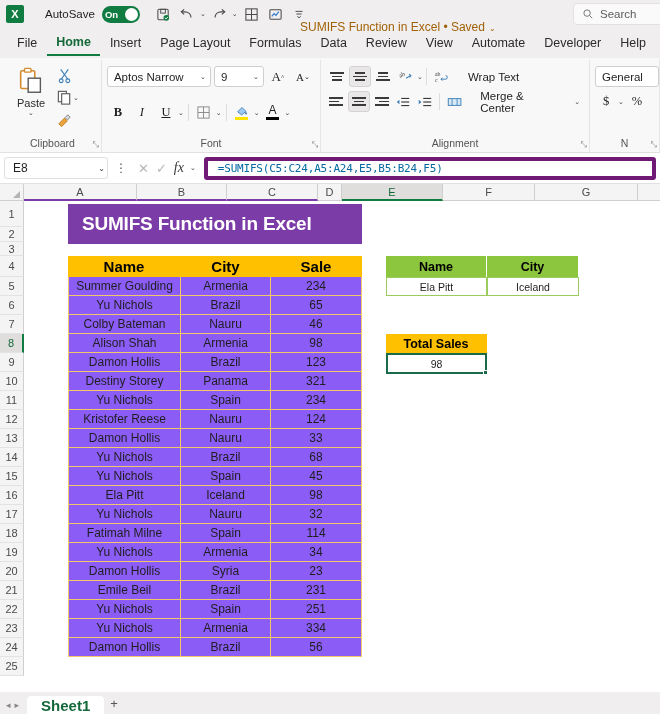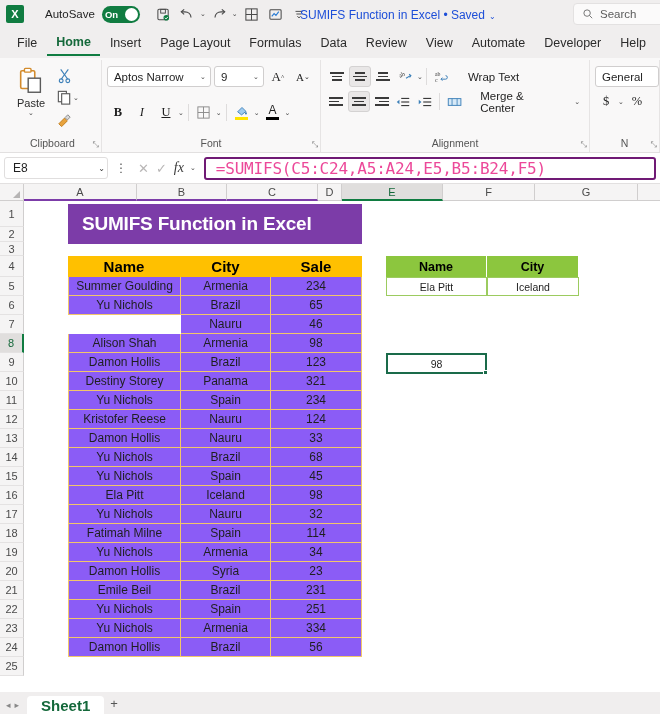--- a/index.html
+++ b/index.html
@@ -34,22 +34,22 @@
     position: absolute; right: 2px;
   }
   .qat { display: flex; align-items: center; gap: 3px; margin-left: 6px; }
   .qat-btn {
     width: 21px; height: 21px; display: flex; align-items: center;
     justify-content: center; color: #3c3c3c;
   }
   .qat-btn svg { display: block; }
   .caret { font-size: 7px; color: #444; margin-left: -1px; }
   .doc-title {
-    position: absolute; left: 300px; top: 8px;
-    font-size: 12px; color: #1d4ed8; white-space: nowrap;
+    position: absolute; left: 300px; top: 20px;
+    font-size: 12px; color: #a16207; white-space: nowrap;
   }
   .doc-title .chev { font-size: 8px; margin-left: 4px; }
   .searchbox {
     position: absolute; left: 573px; top: 3px;
     width: 140px; height: 22px; background: #fbfafa;
     border: 1px solid #e3e1e1; border-radius: 4px;
     display: flex; align-items: center; gap: 6px; padding-left: 8px;
   }
   .searchbox .lbl { font-size: 11.5px; color: #5c5c5c; }
 
@@ -168,24 +168,24 @@
   .namebox .cv { font-size: 8px; color: #3a3a3a; }
   .dots { font-size: 12px; color: #555; padding: 0 3px; letter-spacing: 0; }
   .fb-icons { display: flex; align-items: center; gap: 7px; padding: 0 4px; }
   .fb-ico { font-size: 13px; color: #b8b6b6; }
   .fx {
     font-family: "Liberation Serif", serif; font-style: italic;
     font-size: 14px; color: #3a3a3a;
   }
   .fb-input {
     flex: 1; height: 23px; background: #fff;
-    border: 2px solid #701a75; border-radius: 3px;
+    border: 4px solid #701a75; border-radius: 3px;
     display: flex; align-items: center; padding-left: 10px;
     font-family: "DejaVu Sans Mono", monospace;
-    font-size: 16px; color: #ec4899; letter-spacing: -0.2px;
+    font-size: 11px; color: #0369a1; letter-spacing: -0.2px;
   }
 
   
   .grid-wrap { position: relative; height: 508px; background: #fff; }
   .colhead-row {
     display: flex; height: 17px; background: #f5f4f4;
     border-bottom: 1px solid #d0cece;
   }
   .corner-cell {
     width: 24px; min-width: 24px; background: #f5f4f4;
@@ -624,20 +624,21 @@
       <div class="cellbox th-orange" style="left:203px;top:55px;width:91px;height:21px">Sale</div>
 
       <div class="cellbox td first" style="left:0px;top:76px;width:113px;height:19px">Summer Goulding</div>
       <div class="cellbox td" style="left:113px;top:76px;width:90px;height:19px">Armenia</div>
       <div class="cellbox td" style="left:203px;top:76px;width:91px;height:19px">234</div>
 
       <div class="cellbox td first" style="left:0px;top:95px;width:113px;height:19px">Yu Nichols</div>
       <div class="cellbox td" style="left:113px;top:95px;width:90px;height:19px">Brazil</div>
       <div class="cellbox td" style="left:203px;top:95px;width:91px;height:19px">65</div>
 
+      <div class="cellbox td first" style="left:0px;top:114px;width:113px;height:19px">Colby Bateman</div>
       <div class="cellbox td" style="left:113px;top:114px;width:90px;height:19px">Nauru</div>
       <div class="cellbox td" style="left:203px;top:114px;width:91px;height:19px">46</div>
 
       <div class="cellbox td first" style="left:0px;top:133px;width:113px;height:19px">Alison Shah</div>
       <div class="cellbox td" style="left:113px;top:133px;width:90px;height:19px">Armenia</div>
       <div class="cellbox td" style="left:203px;top:133px;width:91px;height:19px">98</div>
 
       <div class="cellbox td first" style="left:0px;top:152px;width:113px;height:19px">Damon Hollis</div>
       <div class="cellbox td" style="left:113px;top:152px;width:90px;height:19px">Brazil</div>
       <div class="cellbox td" style="left:203px;top:152px;width:91px;height:19px">123</div>
@@ -700,20 +701,21 @@
 
       <div class="cellbox td first" style="left:0px;top:437px;width:113px;height:19px">Damon Hollis</div>
       <div class="cellbox td" style="left:113px;top:437px;width:90px;height:19px">Brazil</div>
       <div class="cellbox td" style="left:203px;top:437px;width:91px;height:19px">56</div>
 
       <div class="cellbox th-green" style="left:318px;top:55px;width:101px;height:21px">Name</div>
       <div class="cellbox th-green" style="left:419px;top:55px;width:92px;height:21px">City</div>
       <div class="cellbox td-green" style="left:318px;top:76px;width:101px;height:19px">Ela Pitt</div>
       <div class="cellbox td-green" style="left:419px;top:76px;width:92px;height:19px">Iceland</div>
 
+      <div class="cellbox th-orange" style="left:318px;top:133px;width:101px;height:19px;font-size:12.5px">Total Sales</div>
       <div class="cellbox selected-cell" style="left:318px;top:152px;width:101px;height:21px">98</div>
       <span class="fill-handle" style="left:415px;top:169px"></span>
 
     </div>
   </div>
 </div>
 
 <div class="sheettabs">
   <div class="stab-nav">
     <span style="font-size:9px;color:#888">◂</span>

